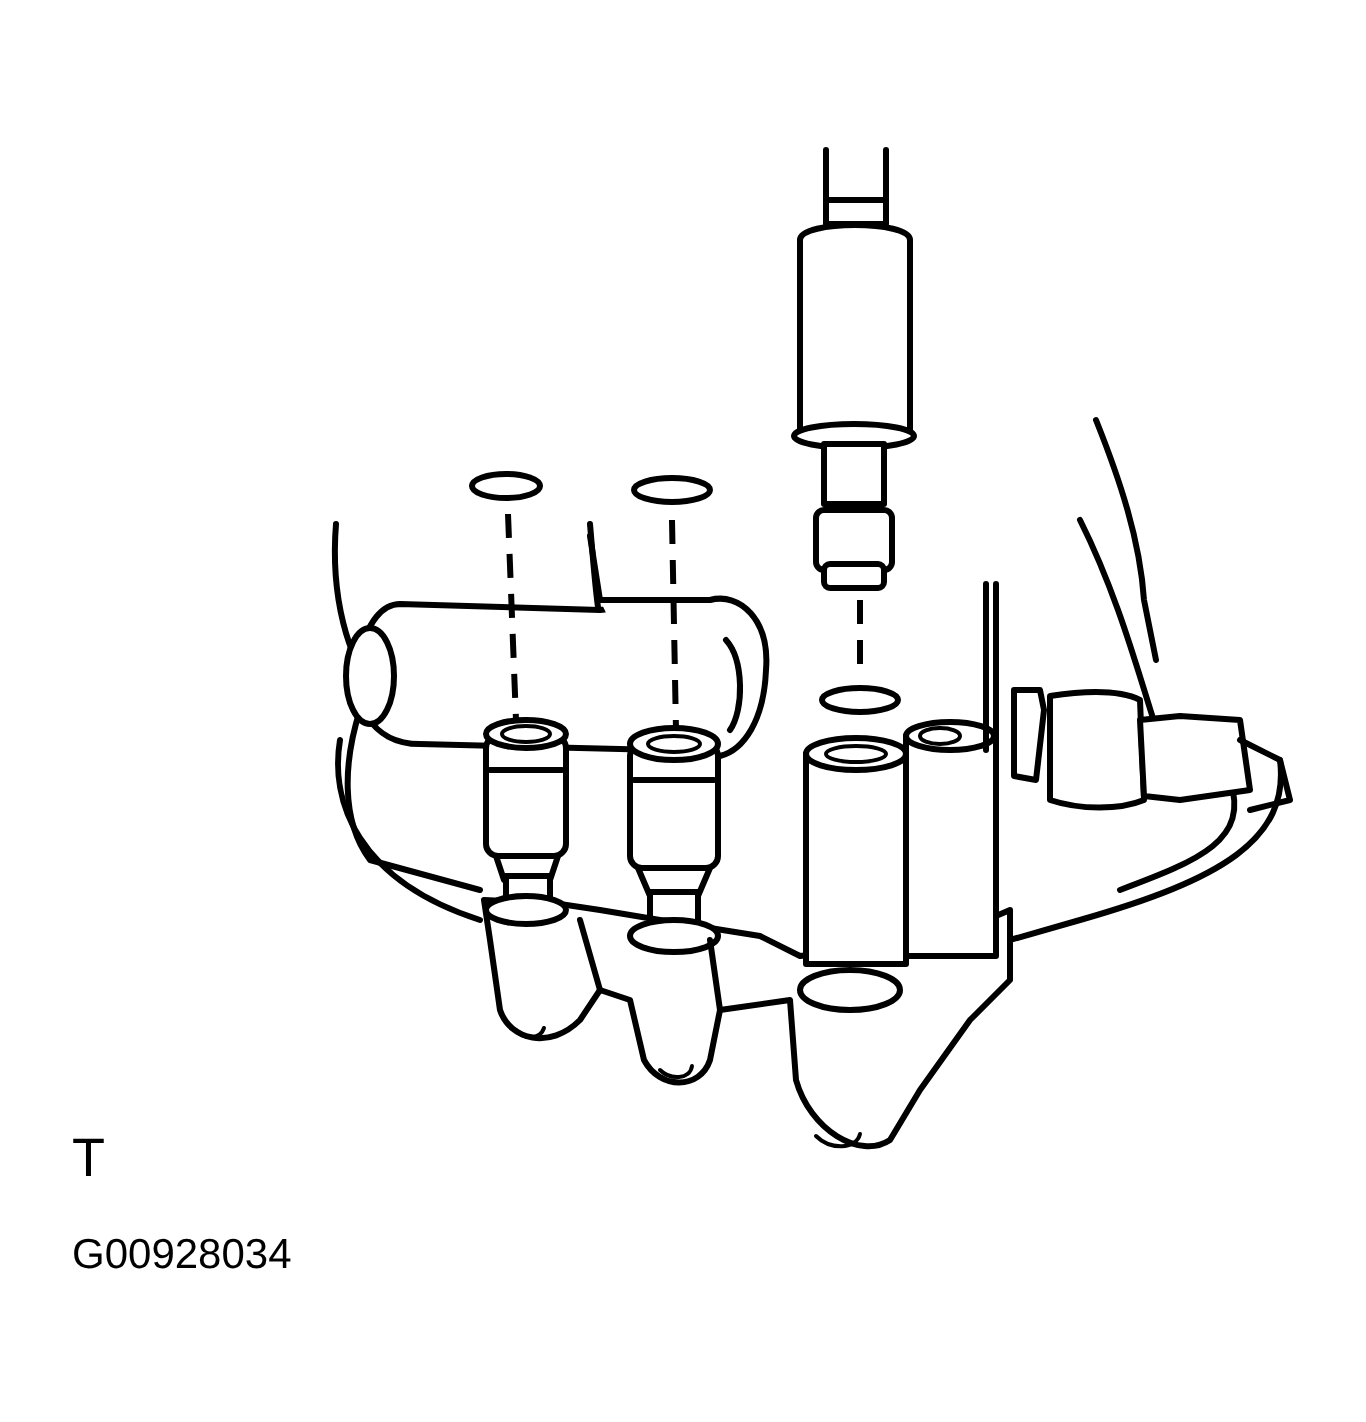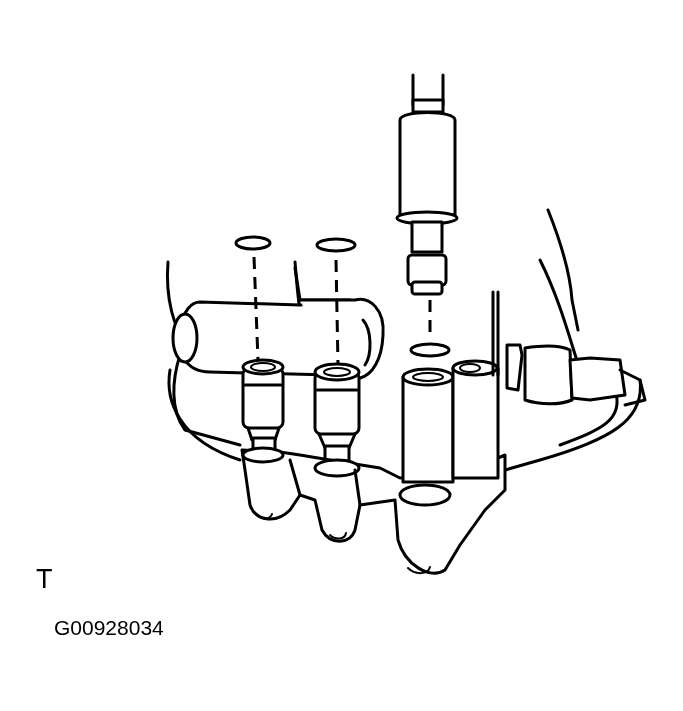--- a/index.html
+++ b/index.html
@@ -1,19 +1,19 @@
 <!DOCTYPE html>
 <html><head>
 <meta charset="utf-8">
 <style>
   html, body { margin:0; padding:0; background:#ffffff; }
   body { width:683px; height:711px; position:relative; overflow:hidden; font-family:"Liberation Sans", sans-serif; }
   #drawing { position:absolute; left:0; top:0; width:683px; height:711px; }
   .label-t { position:absolute; left:36px; top:566px; font-size:27px; color:#000; line-height:1; }
-  .label-code { position:absolute; left:36px; top:617px; font-size:21px; color:#000; line-height:1;margin-left:18px; }
+  .label-code { position:absolute; left:36px; top:617px; font-size:21px; color:#000; line-height:1; }
   svg .ln { fill:none; stroke:#000; stroke-width:3; stroke-linecap:round; stroke-linejoin:round; }
   svg .thin { fill:none; stroke:#000; stroke-width:2; stroke-linecap:round; stroke-linejoin:round; }
   svg .dash { fill:none; stroke:#000; stroke-width:3; stroke-dasharray:12 8; }
   svg .wf { fill:#fff; stroke:#000; stroke-width:3; stroke-linejoin:round; }
 </style>
 </head>
 <body>
 
 <svg id="drawing" viewBox="0 0 683 711" xmlns="http://www.w3.org/2000/svg">
 

